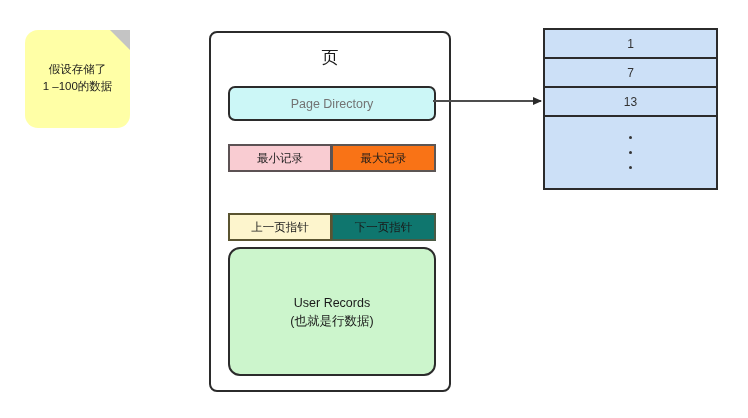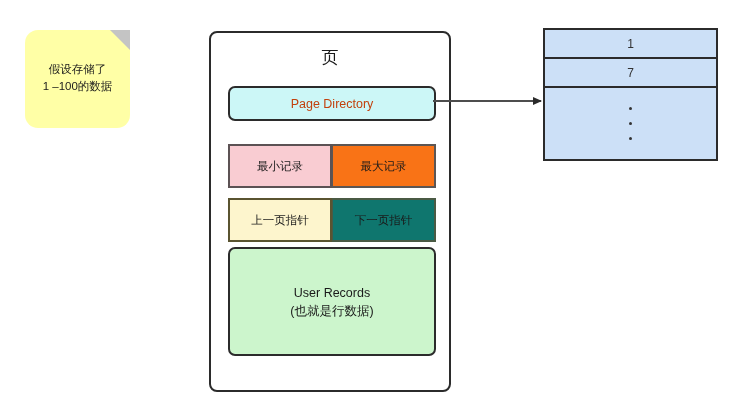--- a/index.html
+++ b/index.html
@@ -87,33 +87,33 @@
 
   .page-directory {
     left: 17px;
     top: 53px;
     width: 208px;
     height: 35px;
     background: #ccf7f7;
     border: 2px solid #2b2b2b;
     border-radius: 7px;
     font-size: 12.5px;
-    color: #c2410c;
+    color: #737373;
   }
 
   .rec-row {
     position: absolute;
     left: 17px;
     width: 208px;
-    height: 44px;
+    height: 28px;
     display: flex;
     box-sizing: border-box;
   }
   .rec-row-1 { top: 111px; }
-  .rec-row-2 { top: 165px; }
+  .rec-row-2 { top: 180px; }
 
   .cell {
     flex: 1 1 50%;
     box-sizing: border-box;
     display: flex;
     align-items: center;
     justify-content: center;
     font-size: 11.5px;
     color: #1a1a1a;
     border: 2px solid #4d4d4d;
@@ -123,24 +123,24 @@
 
   .cell-min { background: #f9ccd2; border-color: #5c5254; }
   .cell-max { background: #f97316; border-color: #5c5654; }
   .cell-prev { background: #fdf5cd; border-color: #5a5430; }
   .cell-next { background: #0f766e; border-color: #4a5a44; }
 
   .user-records {
     left: 17px;
     top: 214px;
     width: 208px;
-    height: 109px;
+    height: 129px;
     background: #ccf5cc;
     border: 2px solid #2b2b2b;
-    border-radius: 7px;
+    border-radius: 12px;
     flex-direction: column;
     font-size: 12.5px;
     line-height: 18px;
     color: #1a1a1a;
   }
 
   
   .arrow-svg {
     position: absolute;
     left: 425px;
@@ -238,20 +238,23 @@
     <line x1="8" y1="16" x2="116" y2="16" stroke="#4d4d4d" stroke-width="2" marker-end="url(#arrowhead)"></line>
   </svg>
 
   <div class="dir-table">
     <div class="dir-row">
       <span>1</span>
     </div>
     <div class="dir-row">
       <span>7</span>
     </div>
+    <div class="dir-row">
+      <span>13</span>
+    </div>
     <div class="dir-row last">
       <span class="dot"></span>
       <span class="dot"></span>
       <span class="dot"></span>
     </div>
   </div>
 
 </div>
 
 </body></html>

